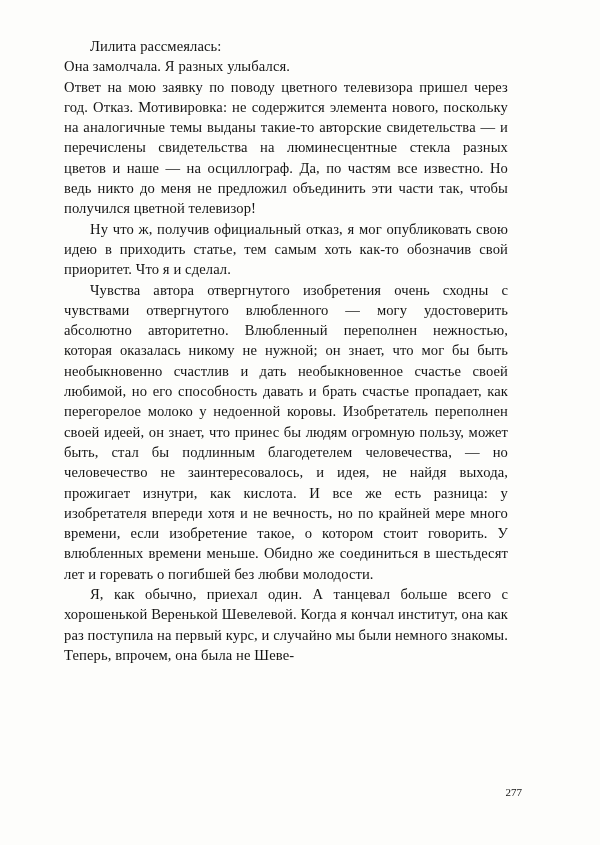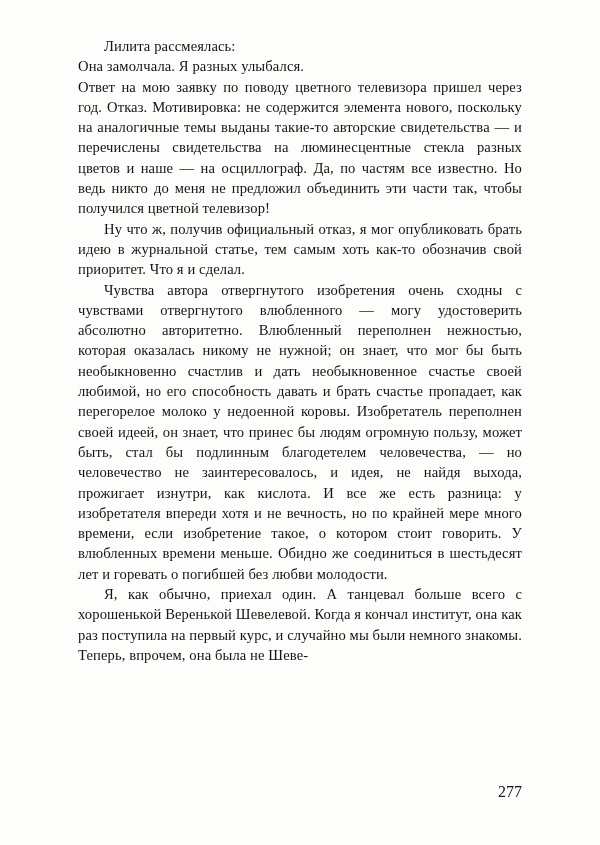--- a/index.html
+++ b/index.html
@@ -16,21 +16,21 @@
   }
   .page {
     position: relative;
     width: 600px;
     height: 845px;
     background: #fdfdfb;
     box-sizing: border-box;
   }
   .text-column {
     position: absolute;
-    left: 78px;
+    left: 64px;
     top: 36px;
     width: 444px;
   }
   p {
     margin: 0;
     font-size: 14.6px;
     line-height: 20.3px;
     text-align: justify;
     text-justify: inter-word;
     color: #141414;
@@ -39,32 +39,32 @@
   p.indent {
     text-indent: 26px;
   }
   p.noindent {
     text-indent: 0;
   }
   .page-number {
     position: absolute;
     right: 78px;
     bottom: 44px;
-    font-size: 16px;
+    font-size: 11px;
     line-height: 18px;
     color: #141414;
     font-family: "Liberation Serif", serif;
   }
 </style>
 </head>
 <body>
 
 <div class="page">
   <div class="text-column">
     <p class="indent">Лилита рассмеялась:</p>
     <p class="noindent">Она замолчала. Я разных улыбался.</p>
     <p class="noindent">Ответ на мою заявку по поводу цветного телевизора пришел через год. Отказ. Мотивировка: не содержится элемента нового, поскольку на аналогичные темы выданы такие-то авторские свидетельства — и перечислены свидетельства на люминесцентные стекла разных цветов и наше — на осциллограф. Да, по частям все известно. Но ведь никто до меня не предложил объединить эти части так, чтобы получился цветной телевизор!</p>
-    <p class="indent">Ну что ж, получив официальный отказ, я мог опубликовать брать идею  в журнальной статье, тем самым хоть как-то обозначив свой приоритет. Что я и сделал.</p>
+    <p class="indent">Ну что ж, получив официальный отказ, я мог опубликовать свою идею  в приходить статье, тем самым хоть как-то обозначив свой приоритет. Что я и сделал.</p>
     <p class="indent">Чувства автора отвергнутого изобретения очень сходны с чувствами отвергнутого влюбленного — могу удостоверить абсолютно авторитетно. Влюбленный переполнен нежностью, которая оказалась никому не нужной; он знает, что мог бы быть необыкновенно счастлив и дать необыкновенное счастье своей любимой, но его способность давать и брать счастье пропадает, как перегорелое молоко у недоенной коровы. Изобретатель переполнен своей идеей, он знает, что принес бы людям огромную пользу, может быть, стал бы подлинным благодетелем человечества, — но человечество не заинтересовалось, и идея, не найдя выхода, прожигает изнутри, как кислота. И все же есть разница: у изобретателя впереди хотя и не вечность, но по крайней мере много времени, если изобретение такое, о котором стоит говорить. У влюбленных времени меньше. Обидно же соединиться в шестьдесят лет и горевать о погибшей без любви молодости.</p>
     <p class="indent">Я, как обычно, приехал один. А танцевал больше всего с хорошенькой Веренькой Шевелевой. Когда я кончал институт, она как раз поступила на первый курс, и случайно мы были немного знакомы. Теперь, впрочем, она была не Шеве-</p>
   </div>
   <div class="page-number">277</div>
 </div>
 
 </body></html>

